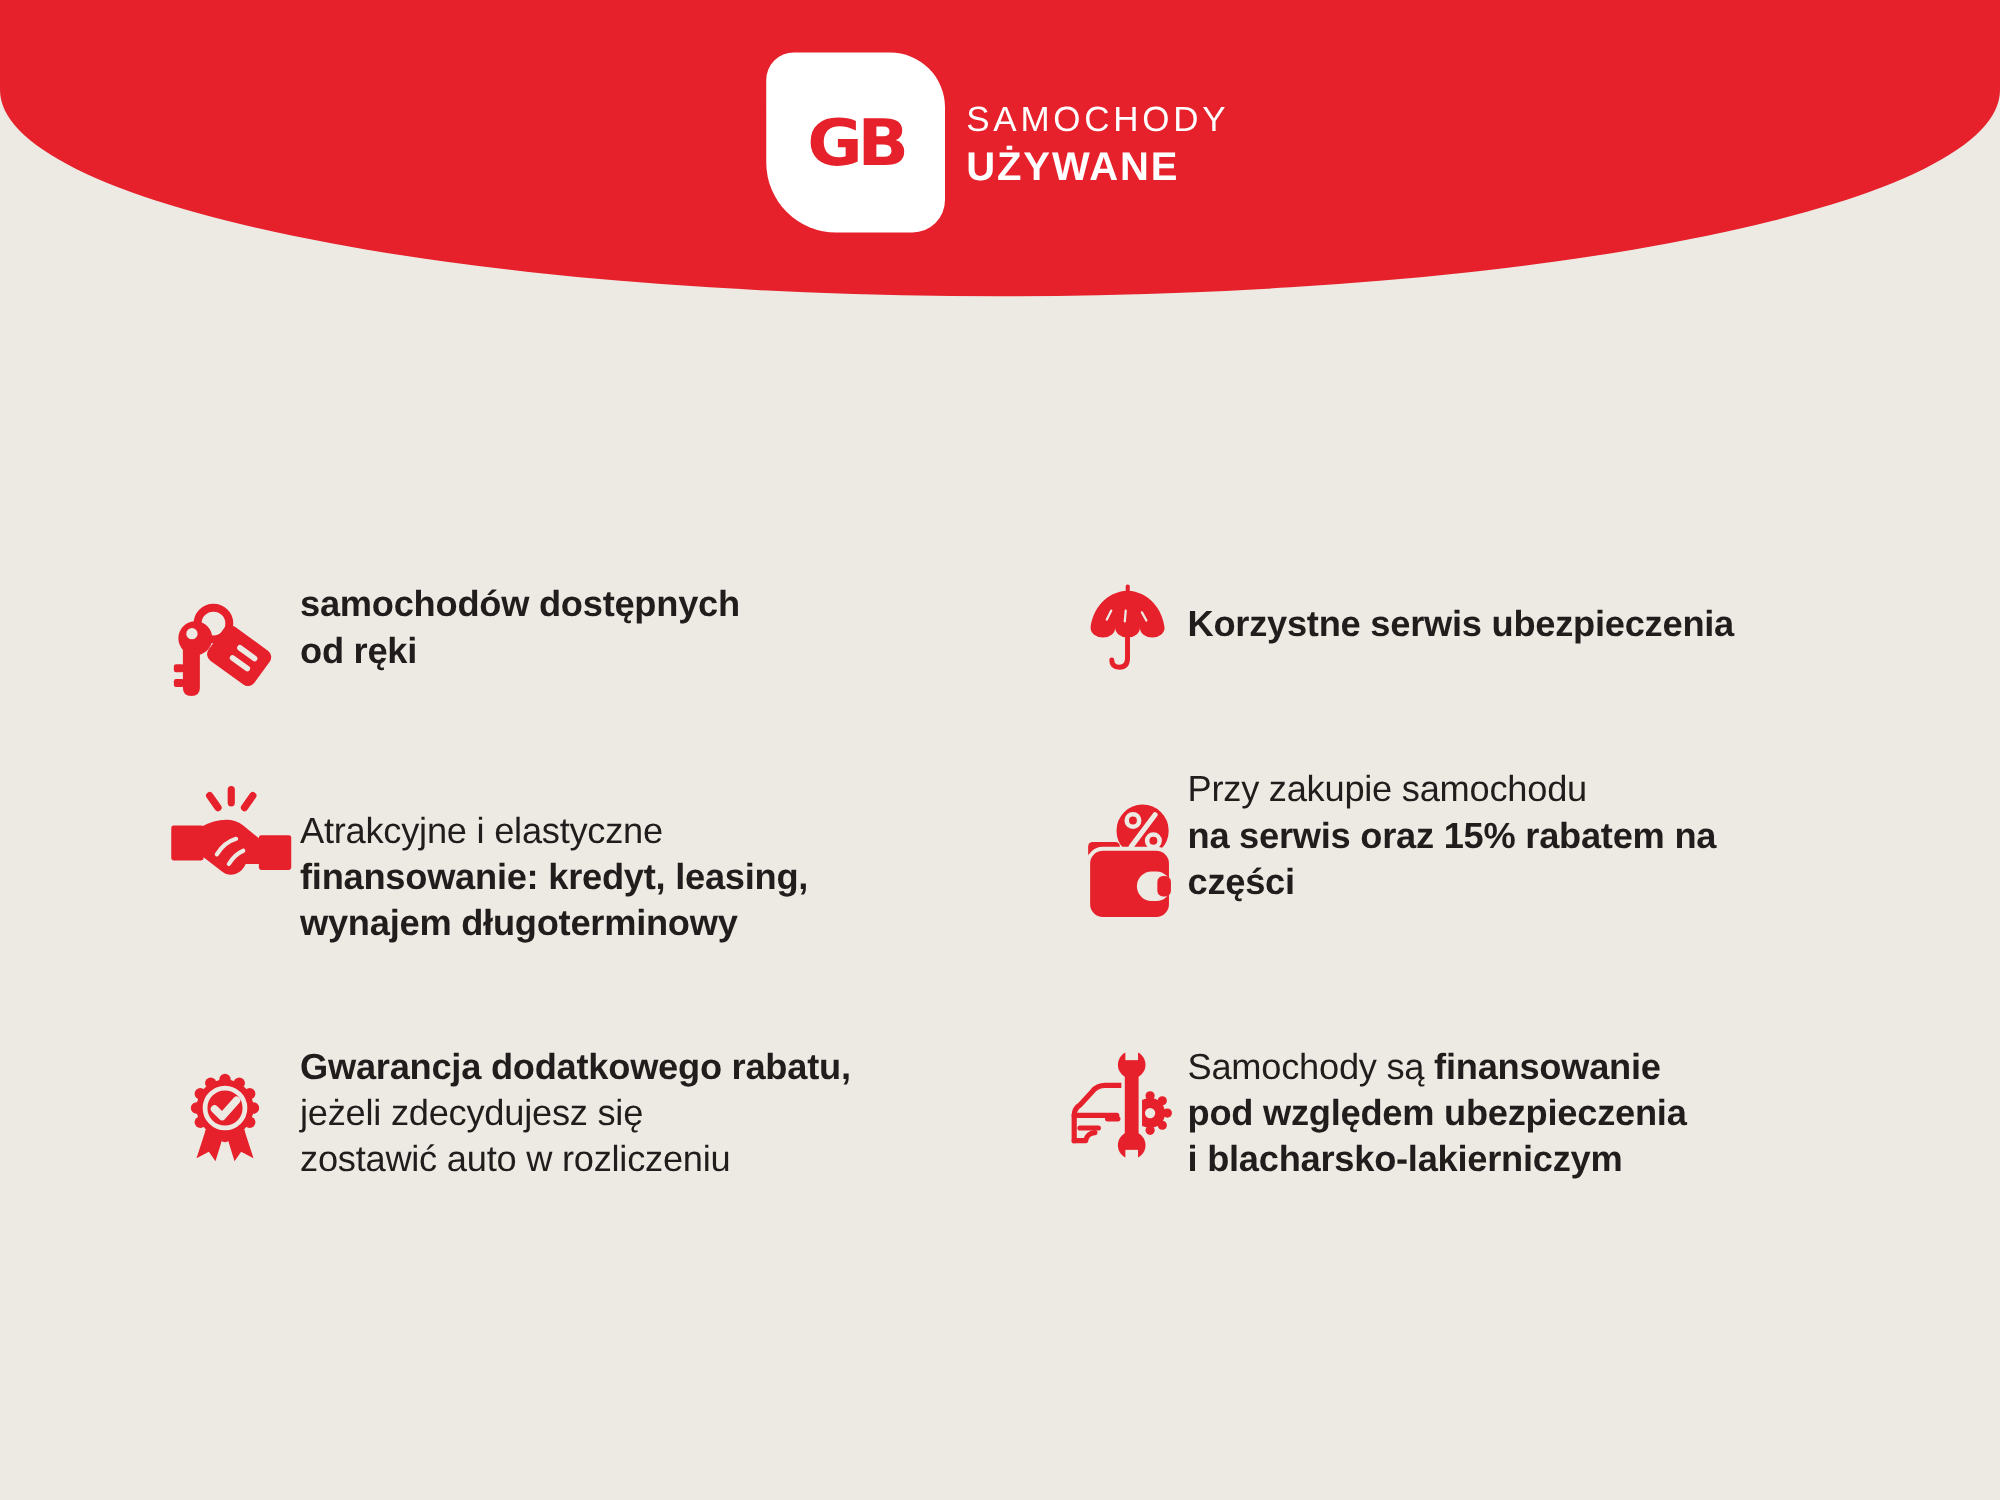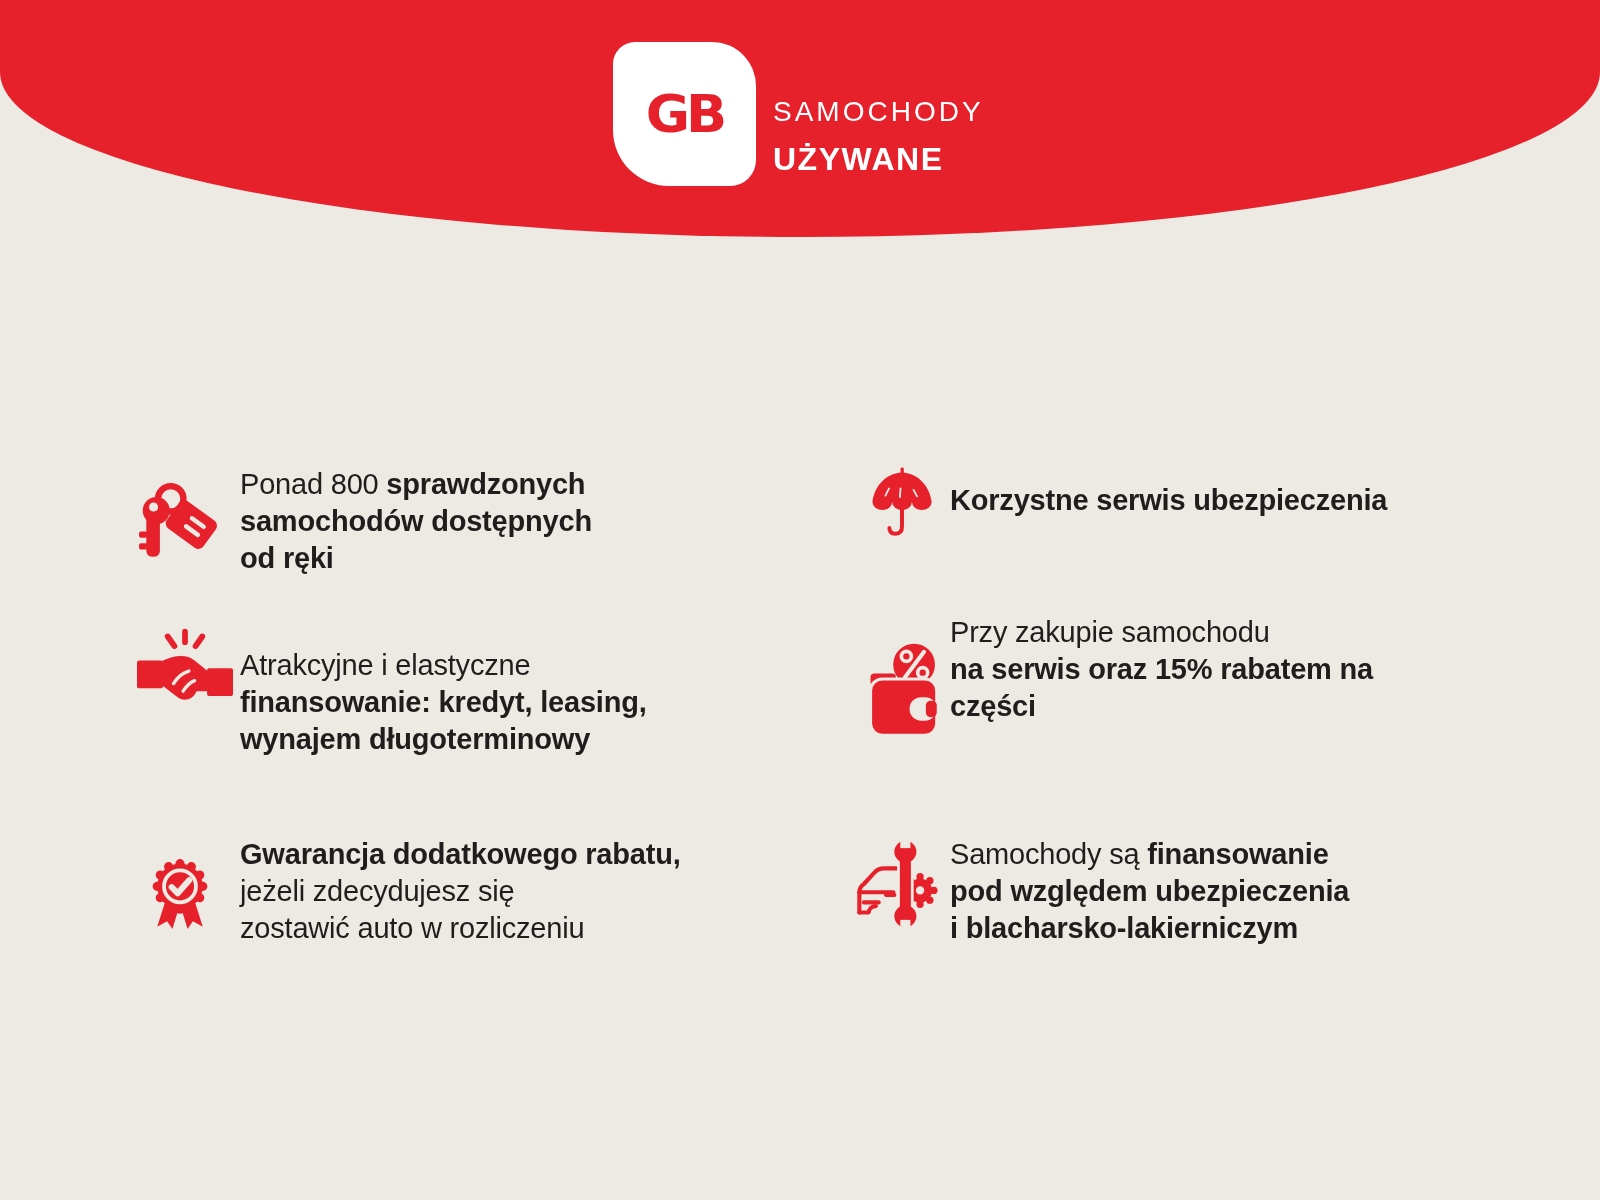--- a/index.html
+++ b/index.html
@@ -23,22 +23,22 @@
     position:absolute;left:613px;top:42px;width:143px;height:144px;
     background:#ffffff;border-radius:22px 44px 26px 56px;
     display:flex;align-items:center;justify-content:center;
   }
   .logo-monogram{
     font-size:54px;font-weight:800;color:var(--red);
     letter-spacing:-4px;font-family:"DejaVu Sans","Liberation Sans",sans-serif;
     transform:scaleY(.95);
   }
   .brand-text{position:absolute;left:773px;top:80px;color:var(--logo-ink);}
-  .brand-line1{font-size:28px;font-weight:500;letter-spacing:3px;margin-top:16px;}
-  .brand-line2{font-size:32px;font-weight:800;letter-spacing:1.5px;margin-top:13px;}
+  .brand-line1{font-size:28px;font-weight:500;letter-spacing:3px;}
+  .brand-line2{font-size:32px;font-weight:800;letter-spacing:1.5px;margin-top:3px;}
 
   
   .feature-icon{position:absolute;color:var(--red);}
   .feature-text{position:absolute;color:var(--ink);font-size:29px;line-height:37px;letter-spacing:-.2px;}
   .feature-text .line{white-space:nowrap;}
   .feature-text .b{font-weight:700;}
 
   #icon-keys   {left:132px;top:478px;width:92px;height:86px;}
   #text-f0     {left:240px;top:466px;}
   #icon-hands  {left:137px;top:626px;width:96px;height:92px;}
@@ -78,21 +78,20 @@
         <rect x="59" y="54" width="21" height="5" rx="2.5" fill="var(--bg)"></rect>
       </g>
       <circle cx="26" cy="36" r="15" fill="currentColor"></circle>
       <circle cx="23" cy="32" r="5" fill="var(--bg)"></circle>
       <path d="M15,45 h15 v35 q0,7 -7.5,7 q-7.5,0 -7.5,-7 Z" fill="currentColor"></path>
       <rect x="7" y="59" width="9" height="7" rx="2" fill="currentColor"></rect>
       <rect x="7" y="72" width="9" height="7" rx="2" fill="currentColor"></rect>
     </svg>
   </div>
   <div class="feature-text" id="text-f0">
-      <div class="line"><span>Ponad 800 </span><span class="b">sprawdzonych</span></div>
       <div class="line"><span class="b">samochodów dostępnych</span></div>
       <div class="line"><span class="b">od ręki</span></div>
     </div>
 
   <div class="feature-icon" id="icon-hands">
     <svg viewBox="0 0 100 92" aria-hidden="true">
       <path d="M50,4 v11 M32,9 l7,10 M68,9 l-7,10" fill="none" stroke="currentColor" stroke-width="6" stroke-linecap="round"></path>
       <rect x="0" y="34" width="27" height="29" rx="2" fill="currentColor"></rect>
       <rect x="73" y="42" width="27" height="29" rx="2" fill="currentColor"></rect>
       <path d="M25,35 C38,28 52,27 60,34 L76,47 L76,66 L62,66 C59,74 49,78 42,72 L25,59 Z" fill="currentColor"></path>

